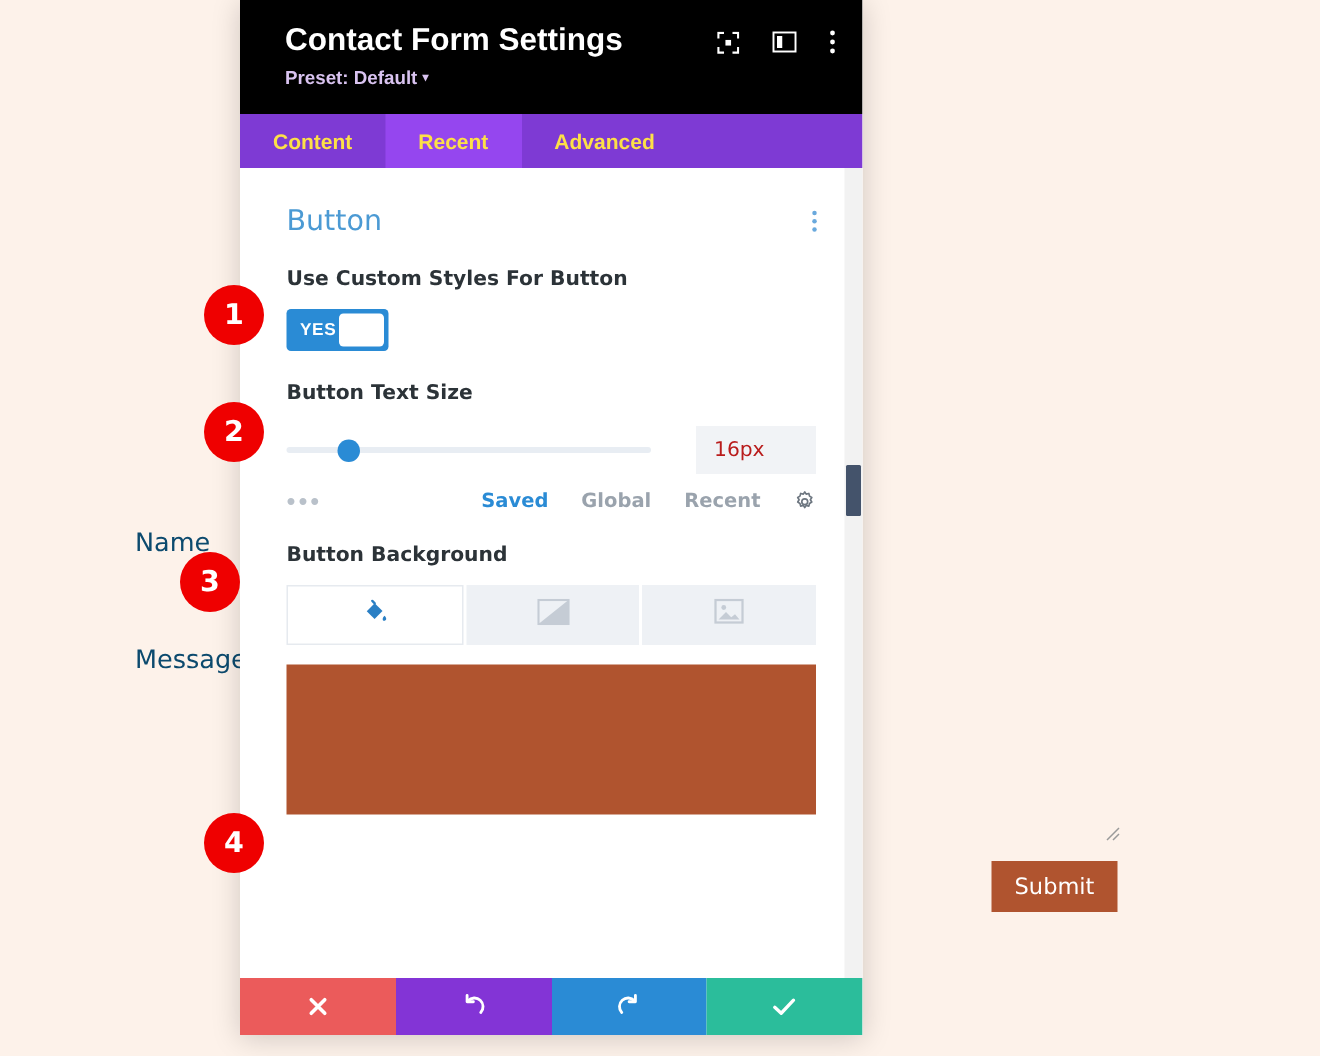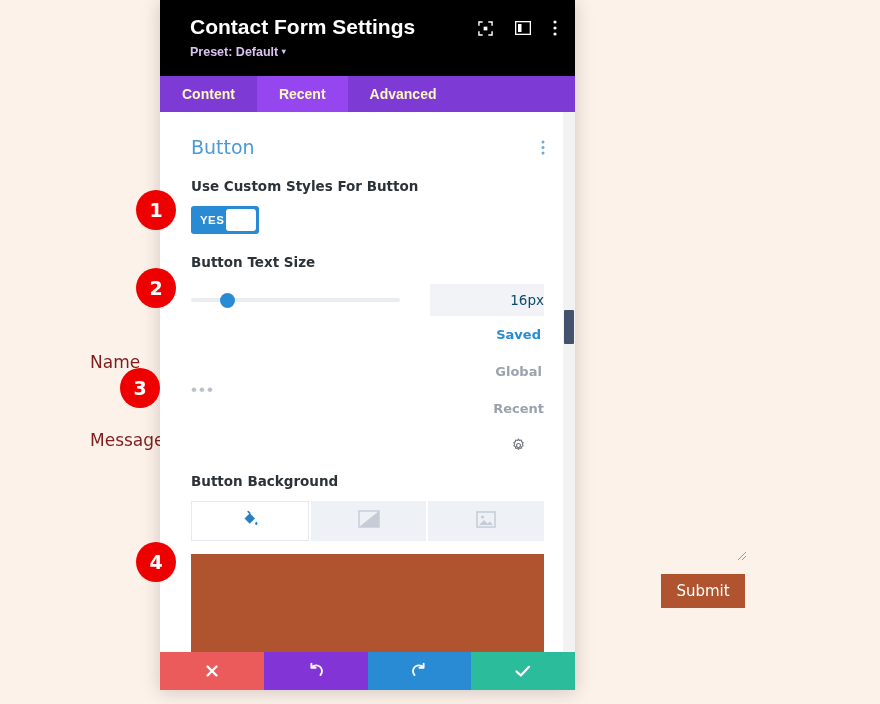--- a/index.html
+++ b/index.html
@@ -28,21 +28,21 @@
     width: 700px;
     text-align: center;
     font-size: 21px;
     line-height: 38px;
     color: #2b2b2b;
     font-family: "DejaVu Sans", sans-serif;
   }
   .bg-form-label {
     position: absolute;
     font-size: 17px;
-    color: #7f1d1d;
+    color: #0c4a6e;
     font-family: "DejaVu Sans", sans-serif;
   }
   .bg-name-label { left: 90px; top: 352px; }
   .bg-message-label { left: 90px; top: 430px; }
 
   .bg-textarea-grip {
     position: absolute;
     left: 735px; top: 549px;
     width: 14px; height: 14px;
     color: #9a9a9a;
@@ -102,21 +102,21 @@
 
   .modal-tabs {
     display: flex;
     background: #7e3ad4;
     height: 36px;
   }
   .tab {
     padding: 0 22px;
     height: 36px;
     line-height: 36px;
-    color: #fef9c3;
+    color: #fde047;
     font-size: 14px;
     font-weight: bold;
     cursor: pointer;
     font-family: "Liberation Sans", sans-serif;
   }
   .tab.active { background: #9546ef; }
 
   .modal-body {
     flex: 1;
     background: #ffffff;
@@ -197,28 +197,27 @@
   }
   .slider-handle {
     position: absolute;
     left: 14%; top: 2px;
     width: 15px; height: 15px;
     border-radius: 50%;
     background: #2a8bd5;
     cursor: pointer;
   }
   .num-input {
-    width: 114px; height: 32px;
+    width: 80px; height: 32px;
     background: #f1f3f6;
     border: none;
-    color: #0c4a6e;
+    color: #b91c1c;
     font-size: 13.5px;
     padding-left: 12px;
     font-family: "DejaVu Sans", sans-serif;
-    text-align: right;
   }
 
   
   .swatch-row {
     margin-top: 13px;
     display: flex; align-items: center;
   }
   .picker-preview {
     width: 44px; height: 44px;
     border-radius: 50%;
@@ -249,21 +248,21 @@
       repeating-conic-gradient(#ffffff 0% 25%, #e3e6ea 0% 50%) 0 0/8px 8px;
     border: 1px solid #e3e6ea;
   }
 
   .swatch-meta {
     display: flex; align-items: center;
     padding: 0 31px;
     margin-top: 11px;
   }
   .dots-more { color: #b9c1ca; font-size: 17px; letter-spacing: 2px; cursor: pointer; line-height: 12px; }
-  .meta-tabs { margin-left: auto; display: flex; align-items: center; gap: 22px; flex-direction: column; }
+  .meta-tabs { margin-left: auto; display: flex; align-items: center; gap: 22px; }
   .meta-tab {
     font-size: 13px; font-weight: bold; color: #9aa3ad; cursor: pointer;
     font-family: "DejaVu Sans", sans-serif;
   }
   .meta-tab.active { color: #2a8bd5; }
   .gear { color: #6e7781; cursor: pointer; line-height: 0; }
 
   
   .bgtype-tabs {
     margin-top: 12px;

